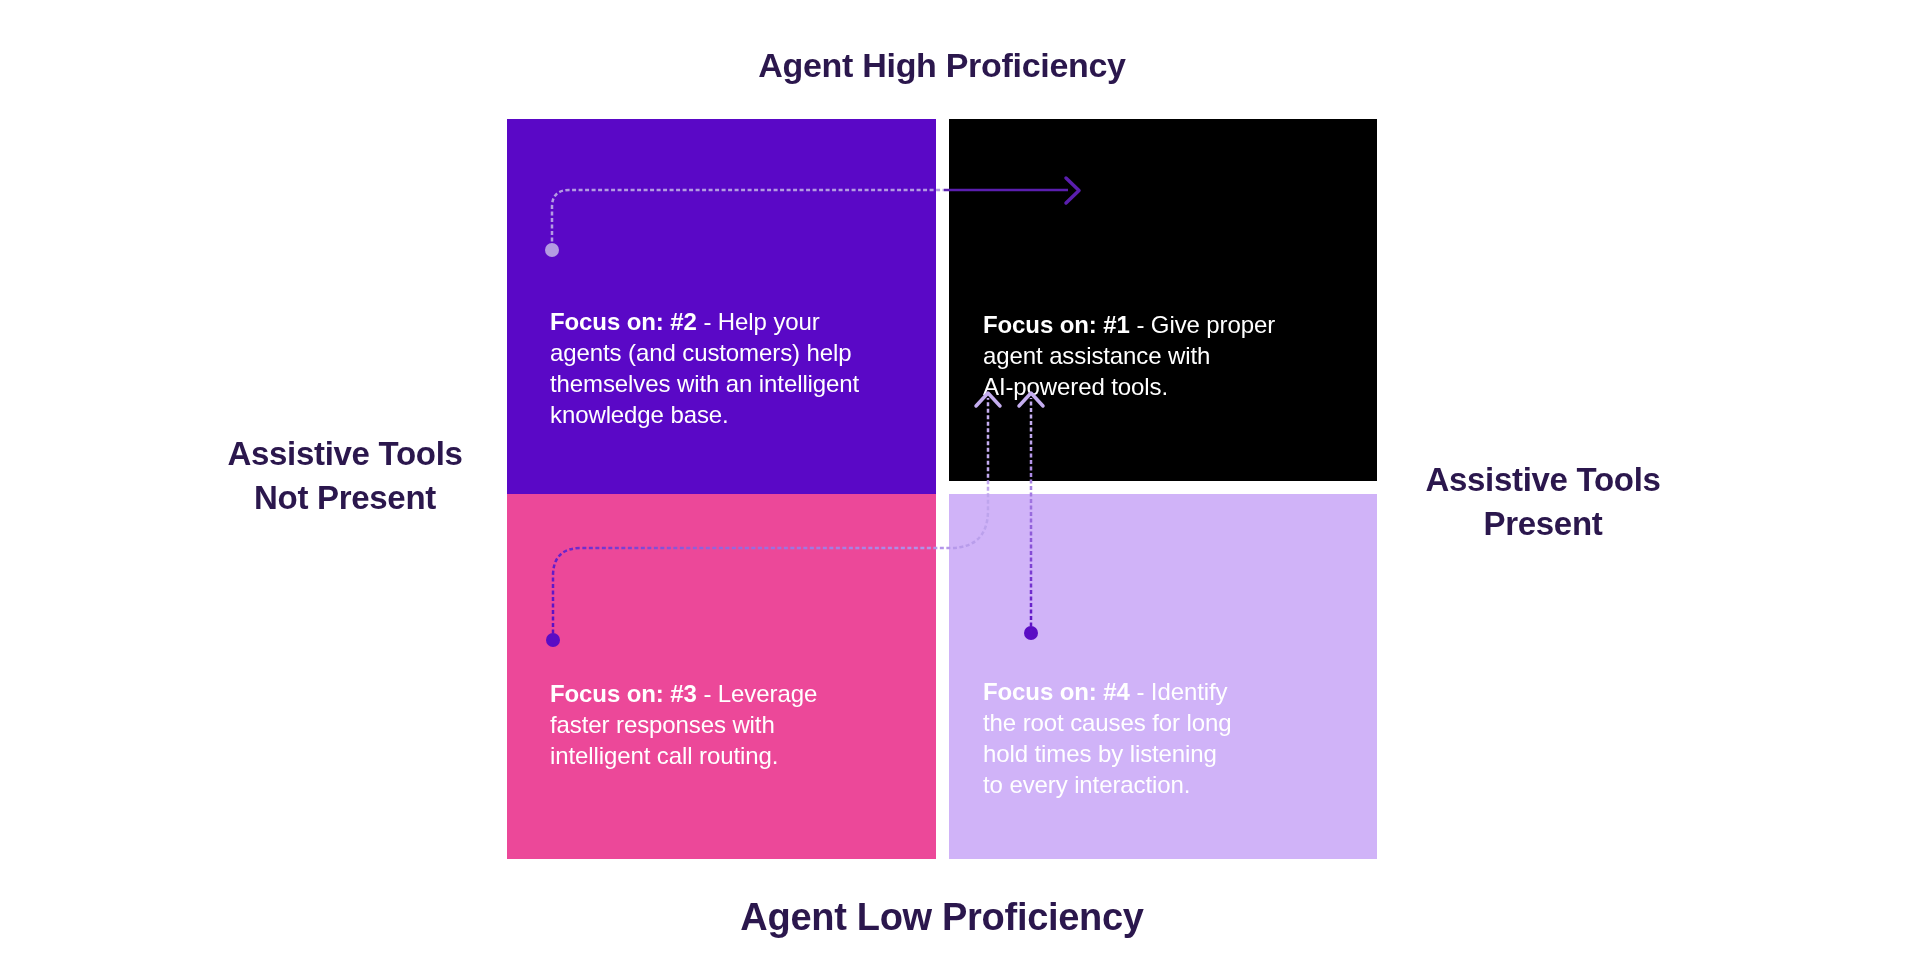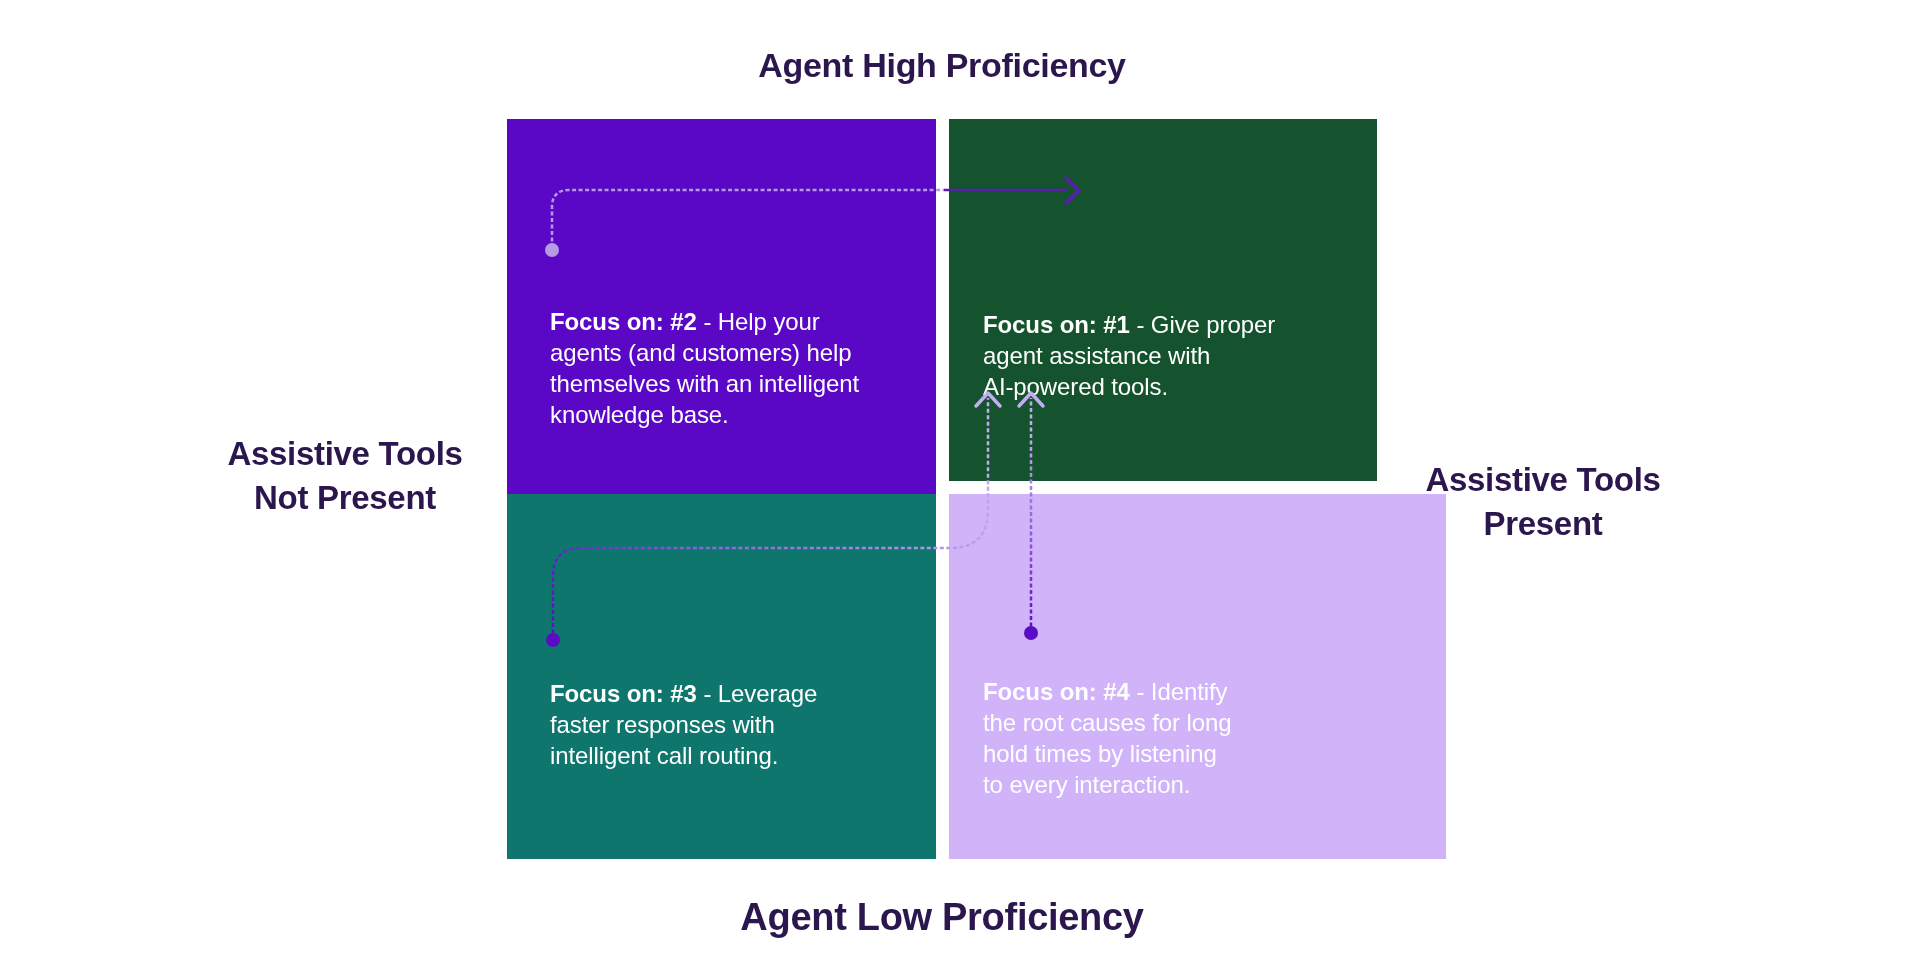--- a/index.html
+++ b/index.html
@@ -10,23 +10,23 @@
   .axis-label{
     position:absolute;font-weight:700;color:#2B174D;text-align:center;
     white-space:pre-line;letter-spacing:-0.3px;
   }
   .axis-top{left:507px;top:44px;width:870px;font-size:34px;line-height:42px;}
   .axis-bottom{left:507px;top:896px;width:870px;font-size:38px;line-height:42px;}
   .axis-left{left:130px;top:432px;width:430px;font-size:33px;line-height:44px;}
   .axis-right{left:1328px;top:458px;width:430px;font-size:33px;line-height:44px;}
   .quad{position:absolute;}
   .q-tl{left:507px;top:119px;width:429px;height:426px;background:#5A08C6;}
-  .q-tr{left:949px;top:119px;width:428px;height:362px;background:#14532d;}
-  .q-bl{left:507px;top:494px;width:429px;height:365px;background:#0f766e;}
-  .q-br{left:949px;top:494px;width:497px;height:365px;background:#D0B3F8;}
+  .q-tr{left:949px;top:119px;width:428px;height:362px;background:#000000;}
+  .q-bl{left:507px;top:494px;width:429px;height:365px;background:#ec4899;}
+  .q-br{left:949px;top:494px;width:428px;height:365px;background:#D0B3F8;}
   .q-text{
     position:absolute;color:#ffffff;font-size:24px;line-height:31px;
     white-space:pre-line;letter-spacing:-0.1px;
   }
   .q-text .hd{font-weight:700;}
   .t-tl{left:43px;top:163px;width:334px;}
   .t-tr{left:34px;top:166px;width:304px;}
   .t-bl{left:43px;top:160px;width:290px;}
   .t-br{left:34px;top:158px;width:290px;}
   .arrows{position:absolute;left:0;top:0;pointer-events:none;}

